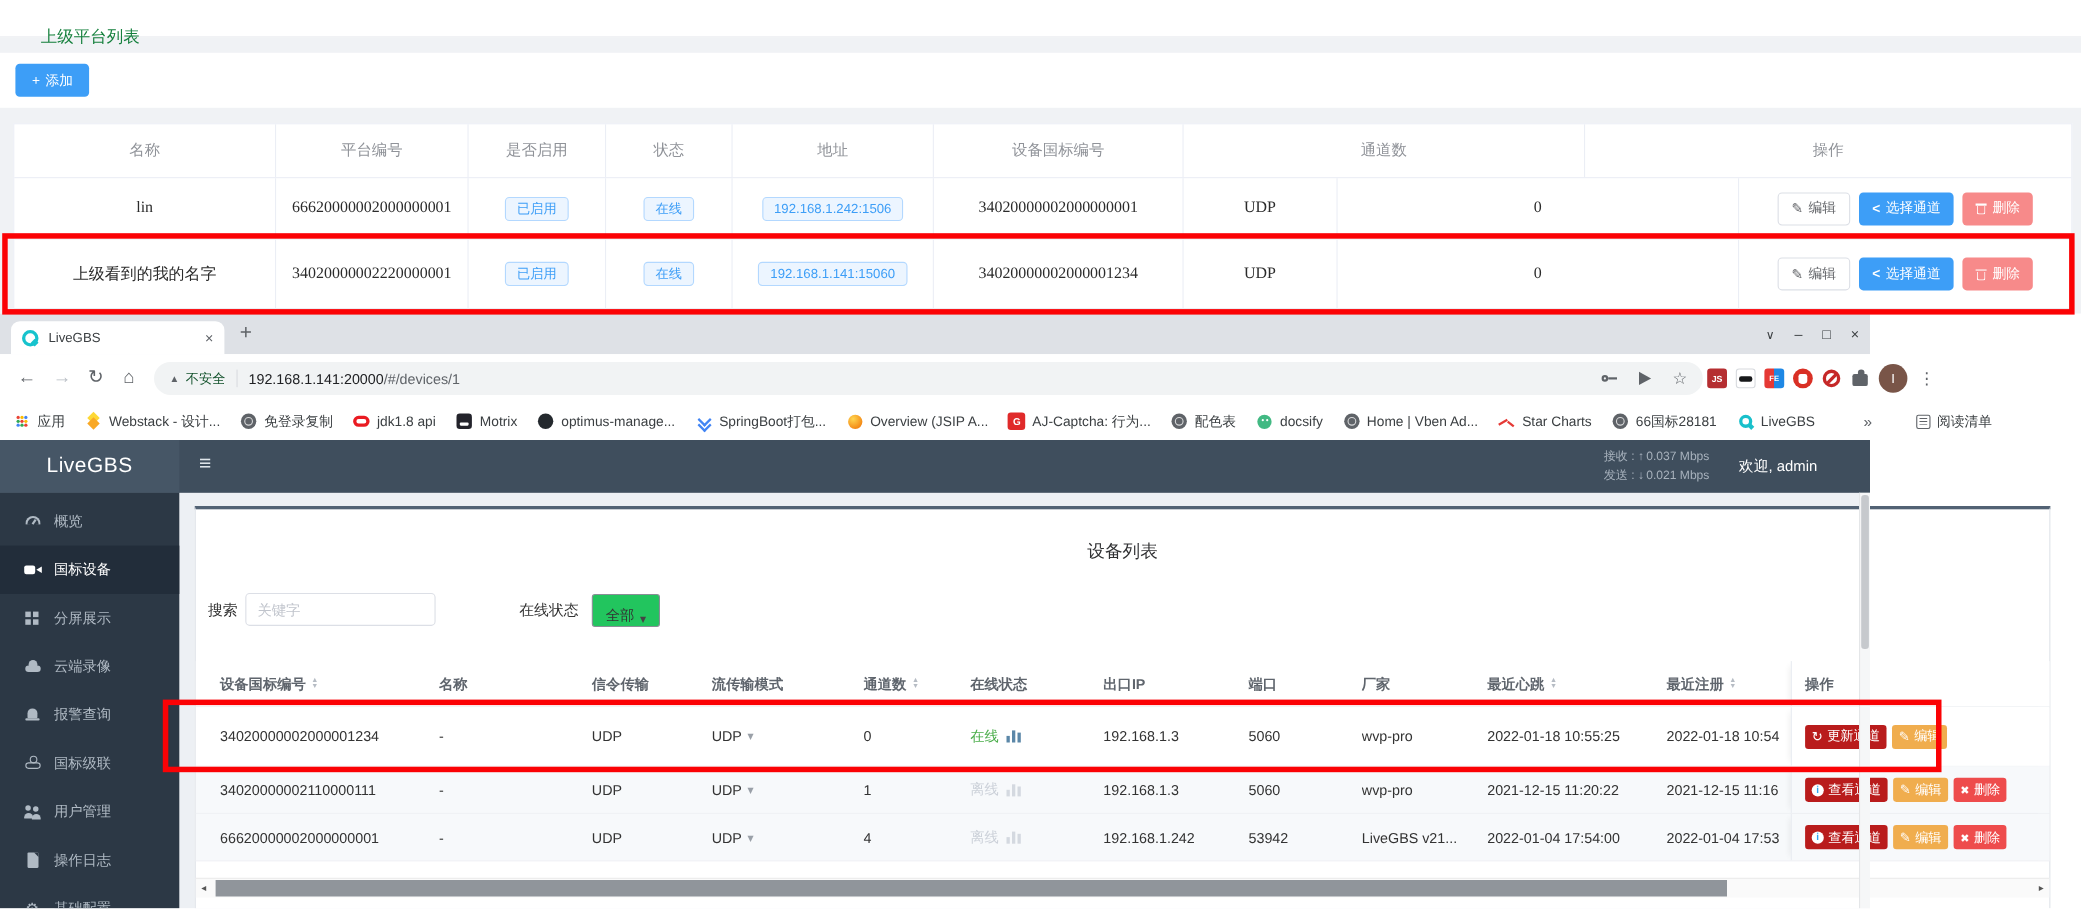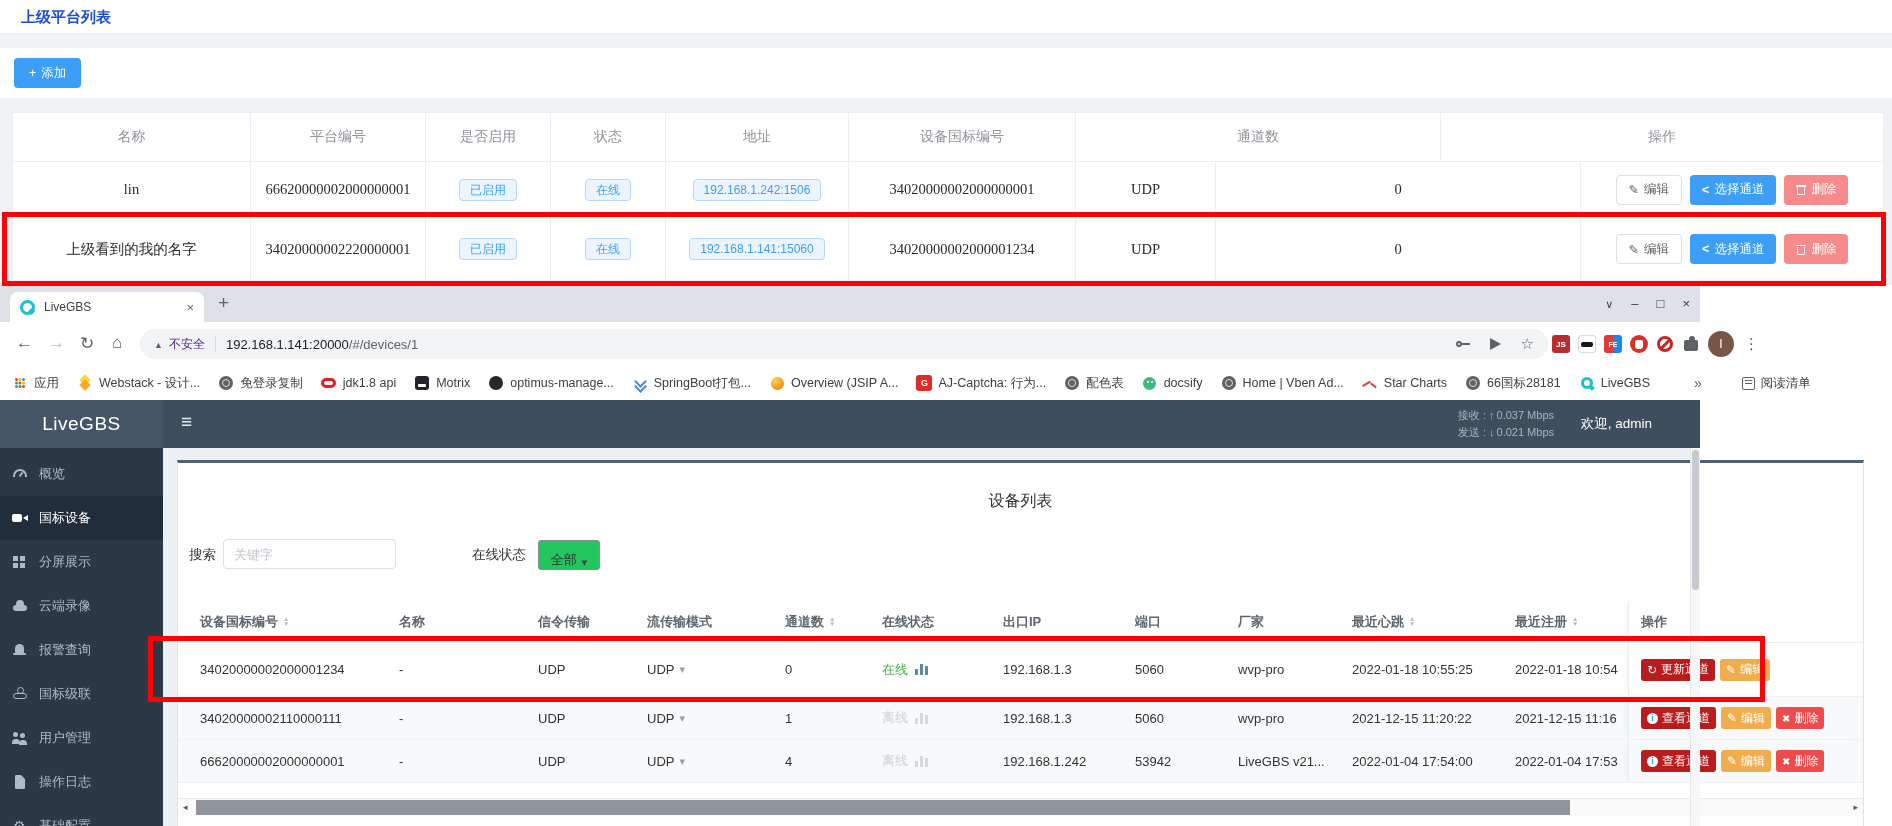--- a/index.html
+++ b/index.html
@@ -2,21 +2,21 @@
 <html><head>
 <meta charset="utf-8">
 <style>
   html,body{margin:0;padding:0}
   body{font-family:"Liberation Sans","DejaVu Sans",sans-serif;background:#fff}
   .stage{position:relative;width:1892px;height:826px;overflow:hidden;background:#fff}
 
   
   .upper{position:absolute;left:0;top:0;width:1892px;height:285px;background:#f0f2f5}
   .u-titlebar{position:absolute;top:0;left:0;right:0;height:33px;background:#fff;border-bottom:1px solid #ebedf1}
-  .u-titlebar h1{margin:0;padding:8px 0 0 21px;font-size:15px;color:#1d4ed8;font-weight:bold}
+  .u-titlebar h1{margin:16px;padding:8px 0 0 21px;font-size:15px;color:#15803d;font-weight:normal}
   .u-toolbar{position:absolute;top:48px;left:0;right:0;height:50px;background:#fff}
   .btn-add{position:absolute;left:14px;top:10px;height:30px;padding:0 15px;background:#3d9ef7;border:none;border-radius:4px;color:#fff;font-size:12.5px;display:flex;align-items:center;gap:5px;cursor:pointer}
   .u-table{position:absolute;top:112px;left:12px;right:8px;background:#fff;border:1px solid #ebeef5}
   .ut-row{display:flex;align-items:stretch}
   .ut-head{height:48px;color:#909399;font-size:14px;font-weight:500;border-bottom:1px solid #ebeef5}
   .ut-body{height:55px;font-family:"Liberation Serif","DejaVu Serif",serif;font-size:14.5px;color:#2b2b2b;border-bottom:1px solid #f2f4f7}
   .ut-row2{height:62px;border-bottom:none}
   .ut-c{display:flex;align-items:center;justify-content:center;border-right:1px solid #ebeef5;box-sizing:border-box;gap:8px}
   .utc1{width:238px}.utc2{width:175px}.utc3{width:125px}.utc4{width:115px}.utc5{width:183px}
   .utc6{width:227px}.utc7{width:140px}.utc8{width:365px}.utc9{flex:1;border-right:none}
@@ -41,21 +41,21 @@
   .tab-close{color:#5f6368;font-size:13px;cursor:pointer}
   .newtab{position:absolute;left:218px;top:7px;font-size:19px;color:#5f6368;cursor:pointer}
   .winctl{position:absolute;right:10px;top:0;height:37px;display:flex;align-items:center;gap:18px;color:#3c4043;font-size:13px}
   .winctl span{cursor:pointer}
 
   .navbar{position:absolute;top:37px;left:0;right:0;height:44px;background:#fff}
   .nav-ic{position:absolute;top:11px;font-size:17px;color:#5f6368;cursor:pointer}
   .nav-back{left:16px}.nav-fwd{left:48px;color:#b8bdc4}.nav-reload{left:80px}.nav-home{left:112px}
   .omnibox{position:absolute;left:140px;top:7px;width:1408px;height:30px;background:#f1f3f4;border-radius:15px;display:flex;align-items:center;padding:0 14px;box-sizing:border-box}
   .warn{font-size:10px;color:#5f6368;margin-right:6px}
-  .sec-label{font-size:12px;color:#4c1d95}
+  .sec-label{font-size:12px;color:#14532d}
   .ob-sep{width:1px;height:16px;background:#dadce0;margin:0 10px}
   .url{font-size:13px;color:#202124;white-space:nowrap}
   .url b{font-weight:400}
   .url i{font-style:normal;color:#5f6368}
   .ob-right{margin-left:auto;display:flex;align-items:center;gap:20px}
   .ic-key{position:relative;width:14px;height:8px;display:inline-block}
   .ic-key::before{content:"";position:absolute;left:0;top:1px;width:6px;height:6px;border:2px solid #5f6368;border-radius:50%;box-sizing:border-box}
   .ic-key::after{content:"";position:absolute;left:6px;top:3px;width:8px;height:2px;background:#5f6368}
   .ic-send{width:0;height:0;border-left:11px solid #5f6368;border-top:6px solid transparent;border-bottom:6px solid transparent;display:inline-block}
   .ic-star{font-size:15px;color:#5f6368}
@@ -106,21 +106,21 @@
   .app{position:absolute;top:115px;left:0;right:0;bottom:0;background:#edf0f4}
   .topbar{position:absolute;top:0;left:0;right:0;height:48px;background:#3f4e5d}
   .logo{position:absolute;left:0;top:0;width:163px;height:48px;background:#465666;color:#fff;font-size:19px;display:flex;align-items:center;justify-content:center;letter-spacing:.5px}
   .burger{position:absolute;left:181px;top:11px;color:#dfe5ea;font-size:19px;cursor:pointer}
   .stats{position:absolute;right:146px;top:7px;font-size:11px;color:#a8b2bd;line-height:17px}
   .stats .val{margin-left:2px}
   .stats .lbl::after{content:" : "}
   .welcome{position:absolute;right:48px;top:15px;color:#fff;font-size:13.5px}
 
   .sidebar{position:absolute;left:0;top:48px;width:163px;bottom:0;background:#2c3845;padding-top:4px;box-sizing:border-box}
-  .sb-item{height:44px;display:flex;align-items:center;padding-left:12px;gap:11px;color:#b0bac4;font-size:13px;cursor:pointer}
+  .sb-item{height:44px;display:flex;align-items:center;padding-left:22px;gap:11px;color:#b0bac4;font-size:13px;cursor:pointer}
   .sb-item.active{background:#222d3a;color:#fff}
   .si{width:16px;height:16px;position:relative;display:inline-block;flex:none}
   .si-dash::before{content:"";position:absolute;left:1px;top:3px;width:14px;height:8px;border:2px solid currentColor;border-bottom:none;border-radius:8px 8px 0 0;box-sizing:border-box}
   .si-dash::after{content:"";position:absolute;left:8px;top:6px;width:2px;height:5px;background:currentColor;transform:rotate(35deg)}
   .si-cam::before{content:"";position:absolute;left:0;top:4px;width:10px;height:8px;background:currentColor;border-radius:2px}
   .si-cam::after{content:"";position:absolute;right:0;top:5px;border-right:5px solid currentColor;border-top:3px solid transparent;border-bottom:3px solid transparent}
   .si-grid::before{content:"";position:absolute;left:1px;top:2px;width:5px;height:5px;background:currentColor;box-shadow:7px 0 0 currentColor,0 7px 0 currentColor,7px 7px 0 currentColor}
   .si-cloud::before{content:"";position:absolute;left:1px;top:7px;width:14px;height:6px;background:currentColor;border-radius:4px}
   .si-cloud::after{content:"";position:absolute;left:4px;top:2px;width:8px;height:8px;background:currentColor;border-radius:50%}
   .si-bell::before{content:"";position:absolute;left:3px;top:2px;width:9px;height:9px;background:currentColor;border-radius:5px 5px 1px 1px}

